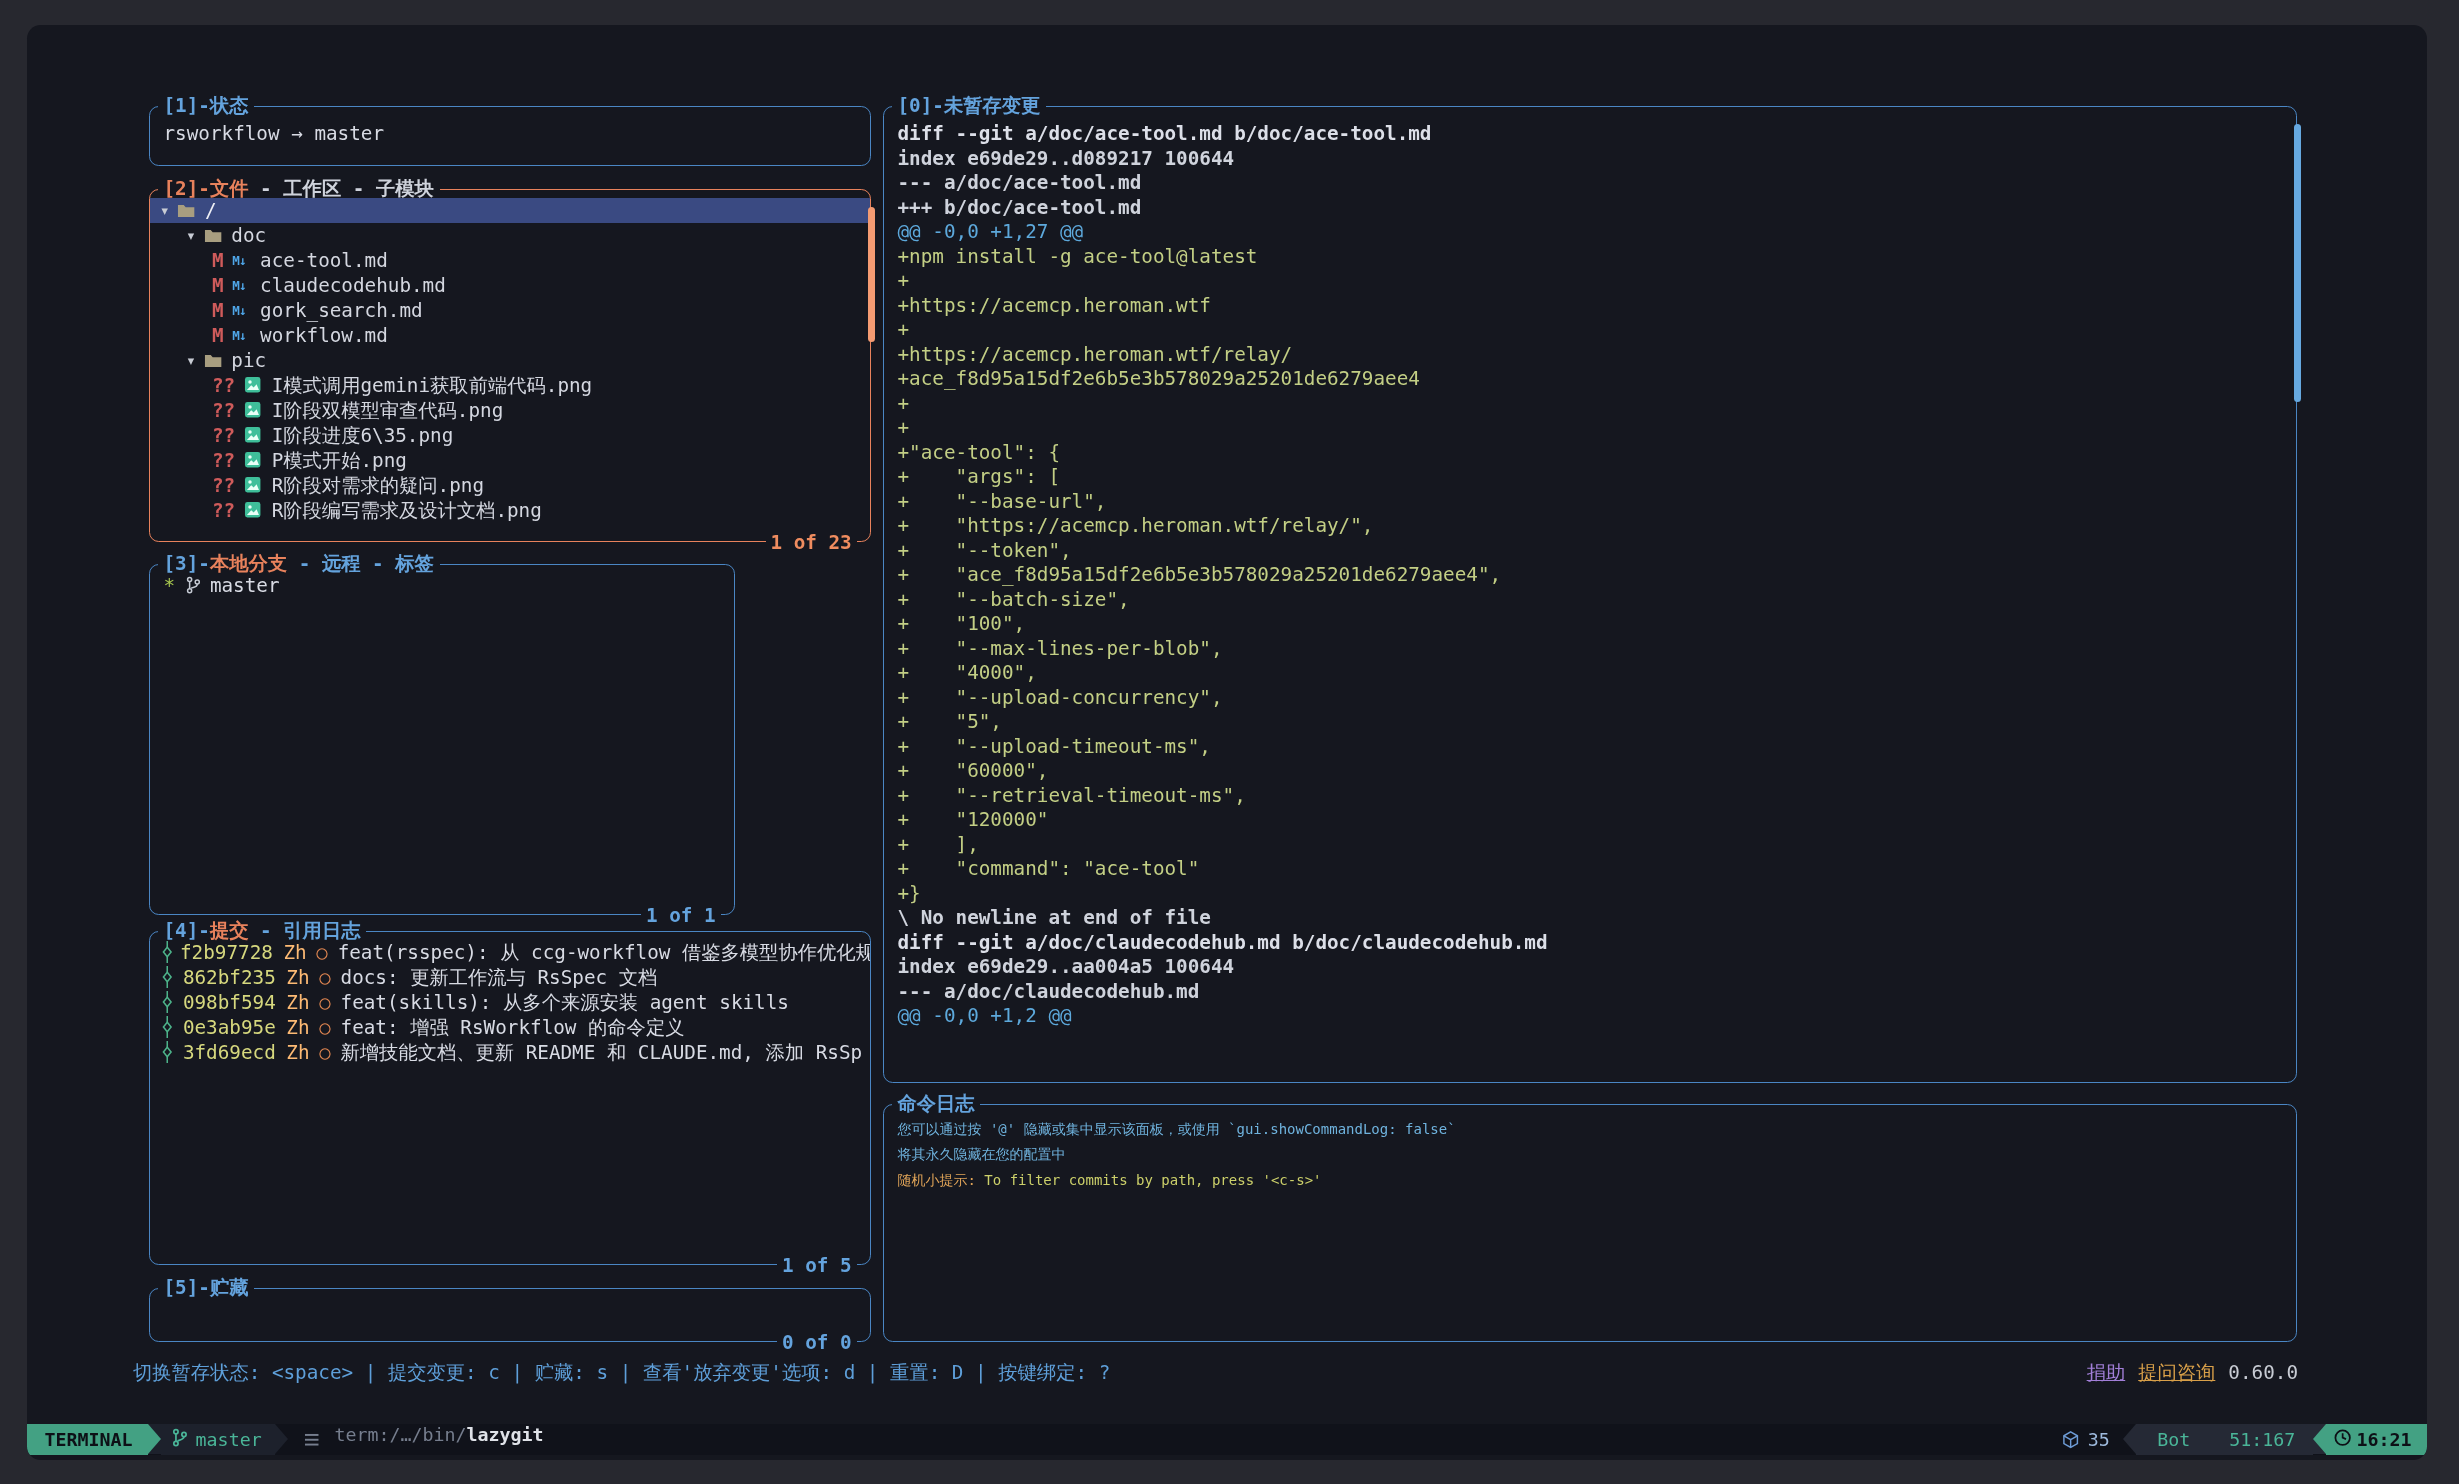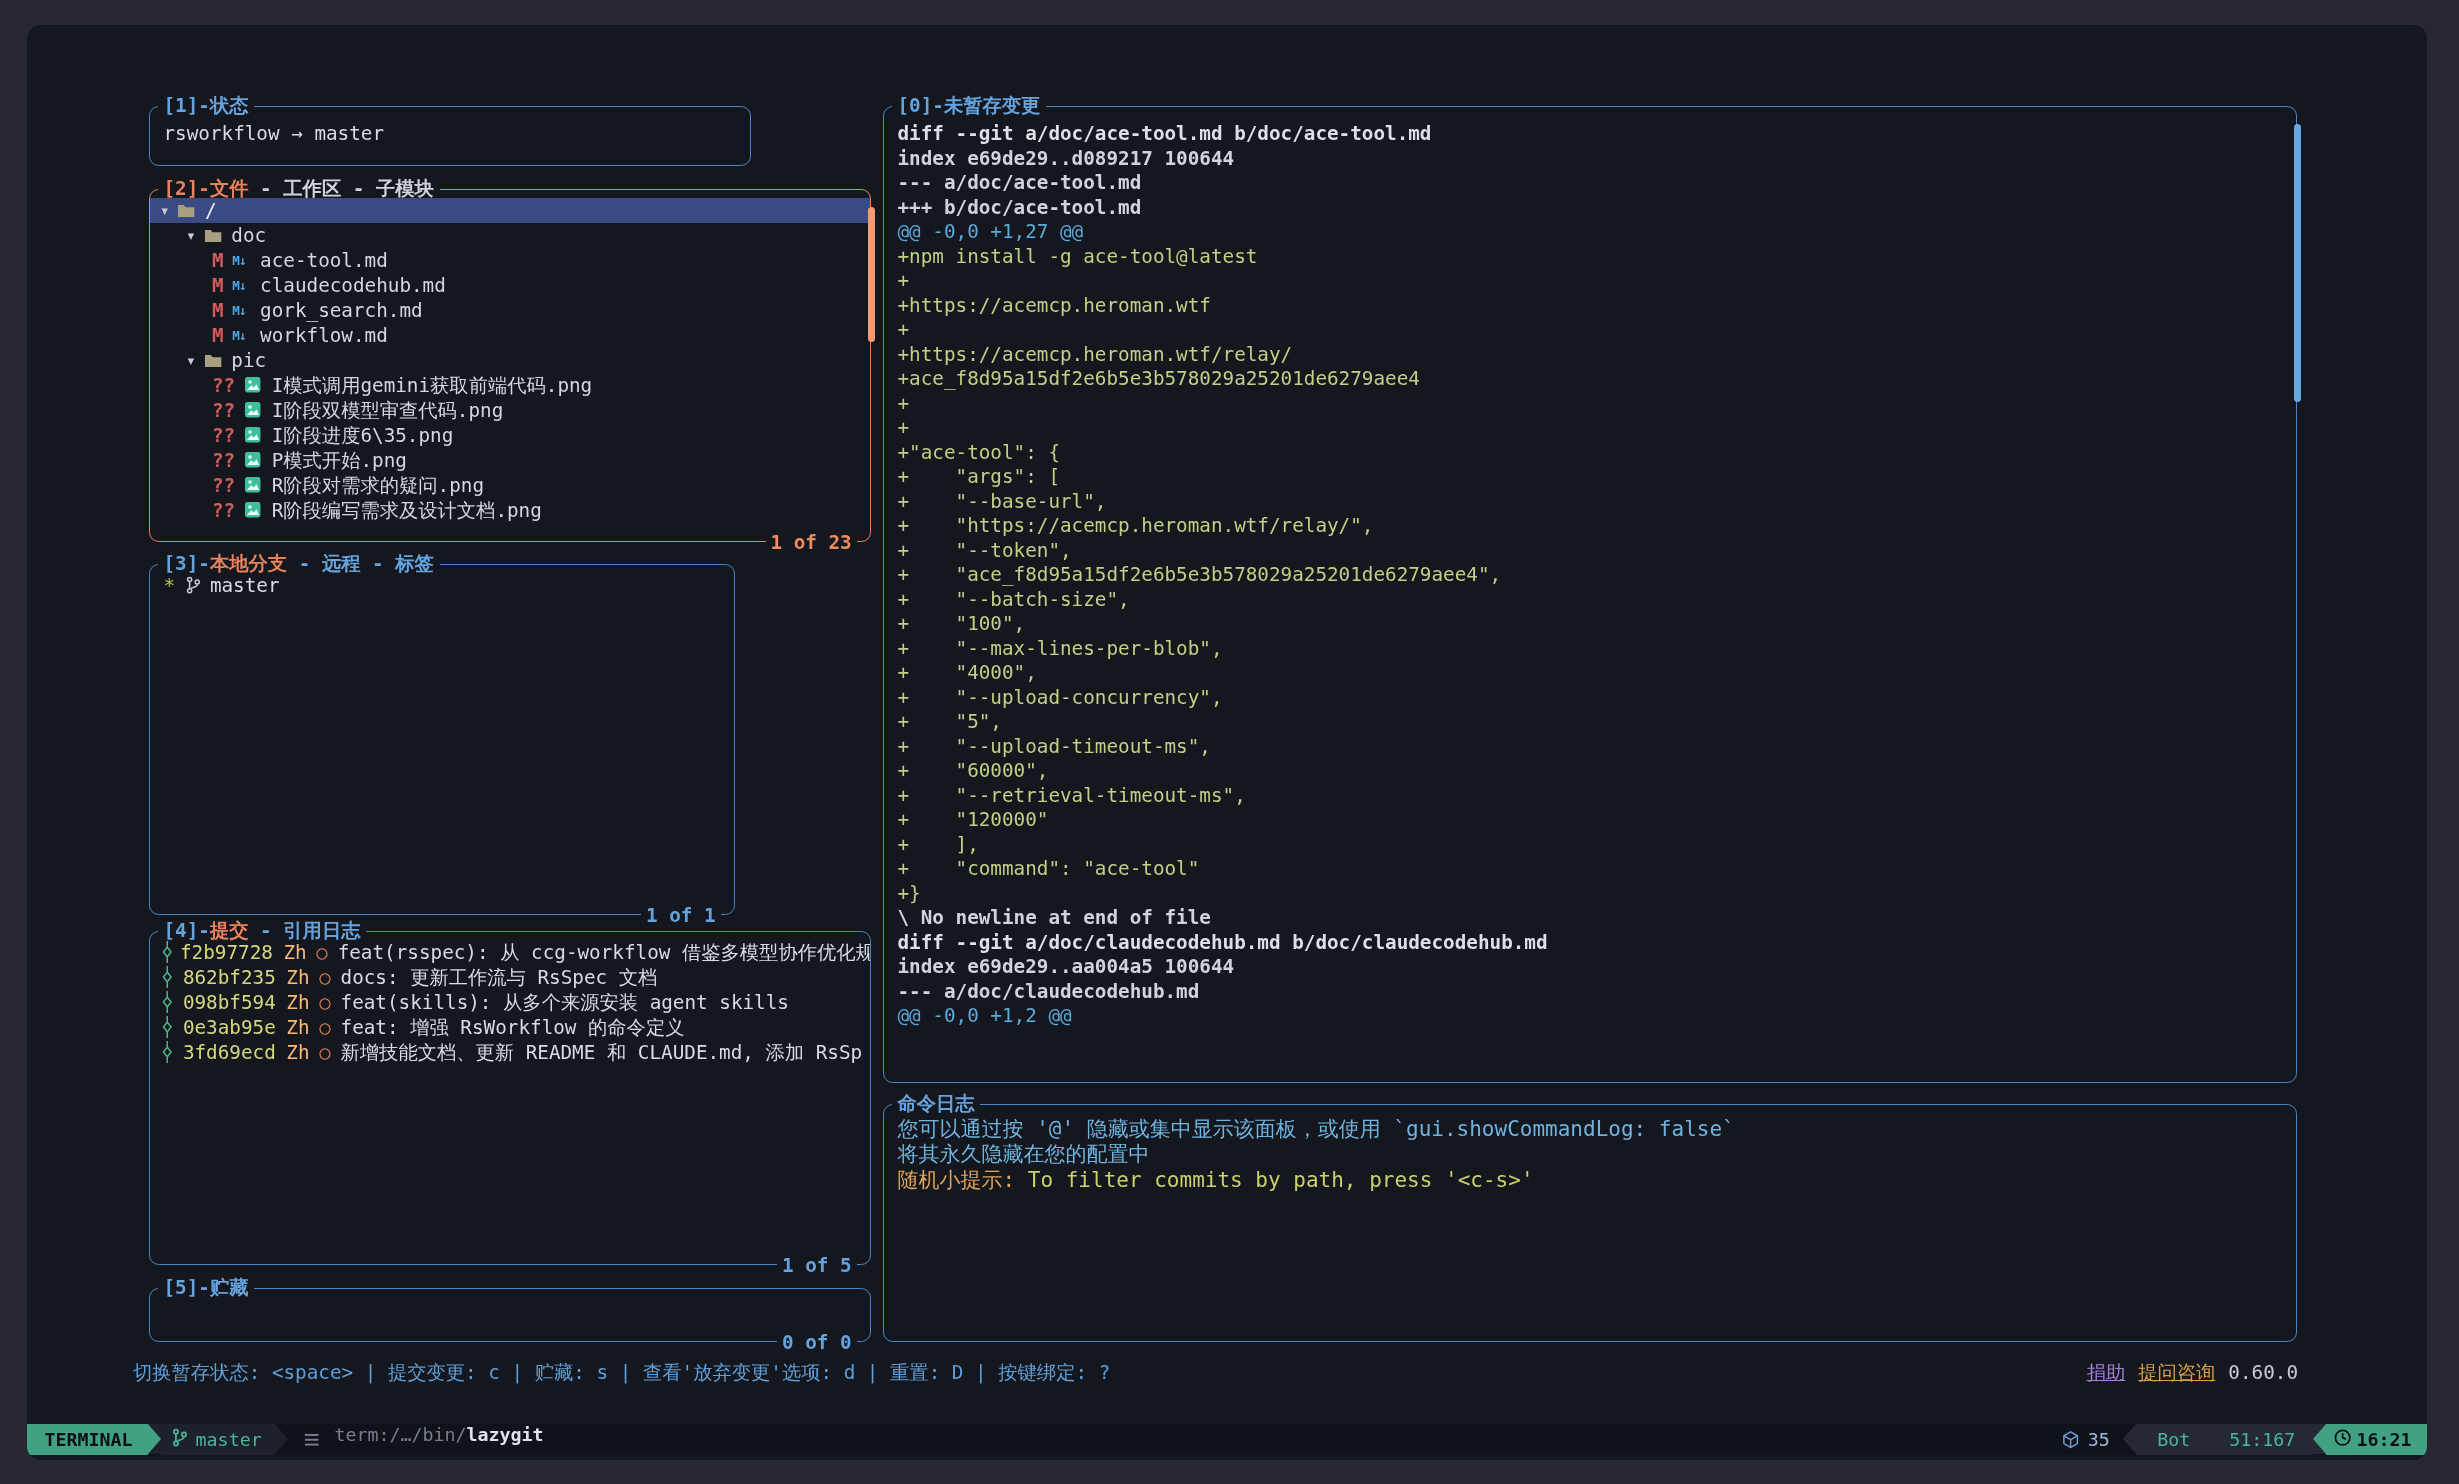--- a/index.html
+++ b/index.html
@@ -56,21 +56,21 @@
   .crow .cmsg { color:#d8dbe4; }
 
   
   .dline { white-space:pre; font-size:19.3px; line-height:24.5px; color:#d4d7e0; }
   .dline.t-header { font-weight:bold; color:#dcdfe8; }
   .dline.t-meta { color:#cfd3dc; font-weight:bold; }
   .dline.t-hunk { color:#5da9dc; }
   .dline.t-add { color:#c3cf85; }
 
   
-  .logline { white-space:pre-wrap; font-size:21px; line-height:25.6px; }
+  .logline { white-space:pre-wrap; font-size:14px; line-height:25.6px; }
   .logline.t-info { color:#6fb3de; }
   .logline .tip-label { color:#e0a458; }
   .logline .tip-text { color:#ccd06a; }
 
   
   .hintbar { position:absolute; left:106px; top:1334px; width:2028px; font-size:19.3px;
     color:#5e9fd9; white-space:nowrap; overflow:hidden; line-height:27px; }
   .footer { position:absolute; top:1334px; right:129px; font-size:19.3px; line-height:27px;
     display:flex; gap:13px; align-items:center; }
   .link-donate { color:#a27fd8; text-decoration:underline; }
@@ -98,21 +98,21 @@
   .seg-bot { background:#252935; color:#4ab598; padding:0 17.4px 0 21px; }
   .sb-pos { margin-left:39px; }
   .tri-time { border-right:13.5px solid #43a183; background:#252935; }
   .seg-time { background:#43a183; color:#0d1016; font-weight:bold; padding:0 15.4px 0 7.7px; gap:3.9px; }
 </style>
 </head>
 <body>
 
 <div class="window">
 
-  <section class="panel blue" style="left:122px;top:81px;width:602px;height:60px;">
+  <section class="panel blue" style="left:122px;top:81px;width:722px;height:60px;">
     <div class="ptitle">
       <span class="tkey">[1]-</span><span class="tplain">状态</span>
     </div>
     <div class="pbody">
         <div class="status-line">rsworkflow → master</div>
       </div>
   </section>
 
   <section class="panel orange" style="left:122px;top:164px;width:722px;height:353px;">
     <div class="ptitle">

